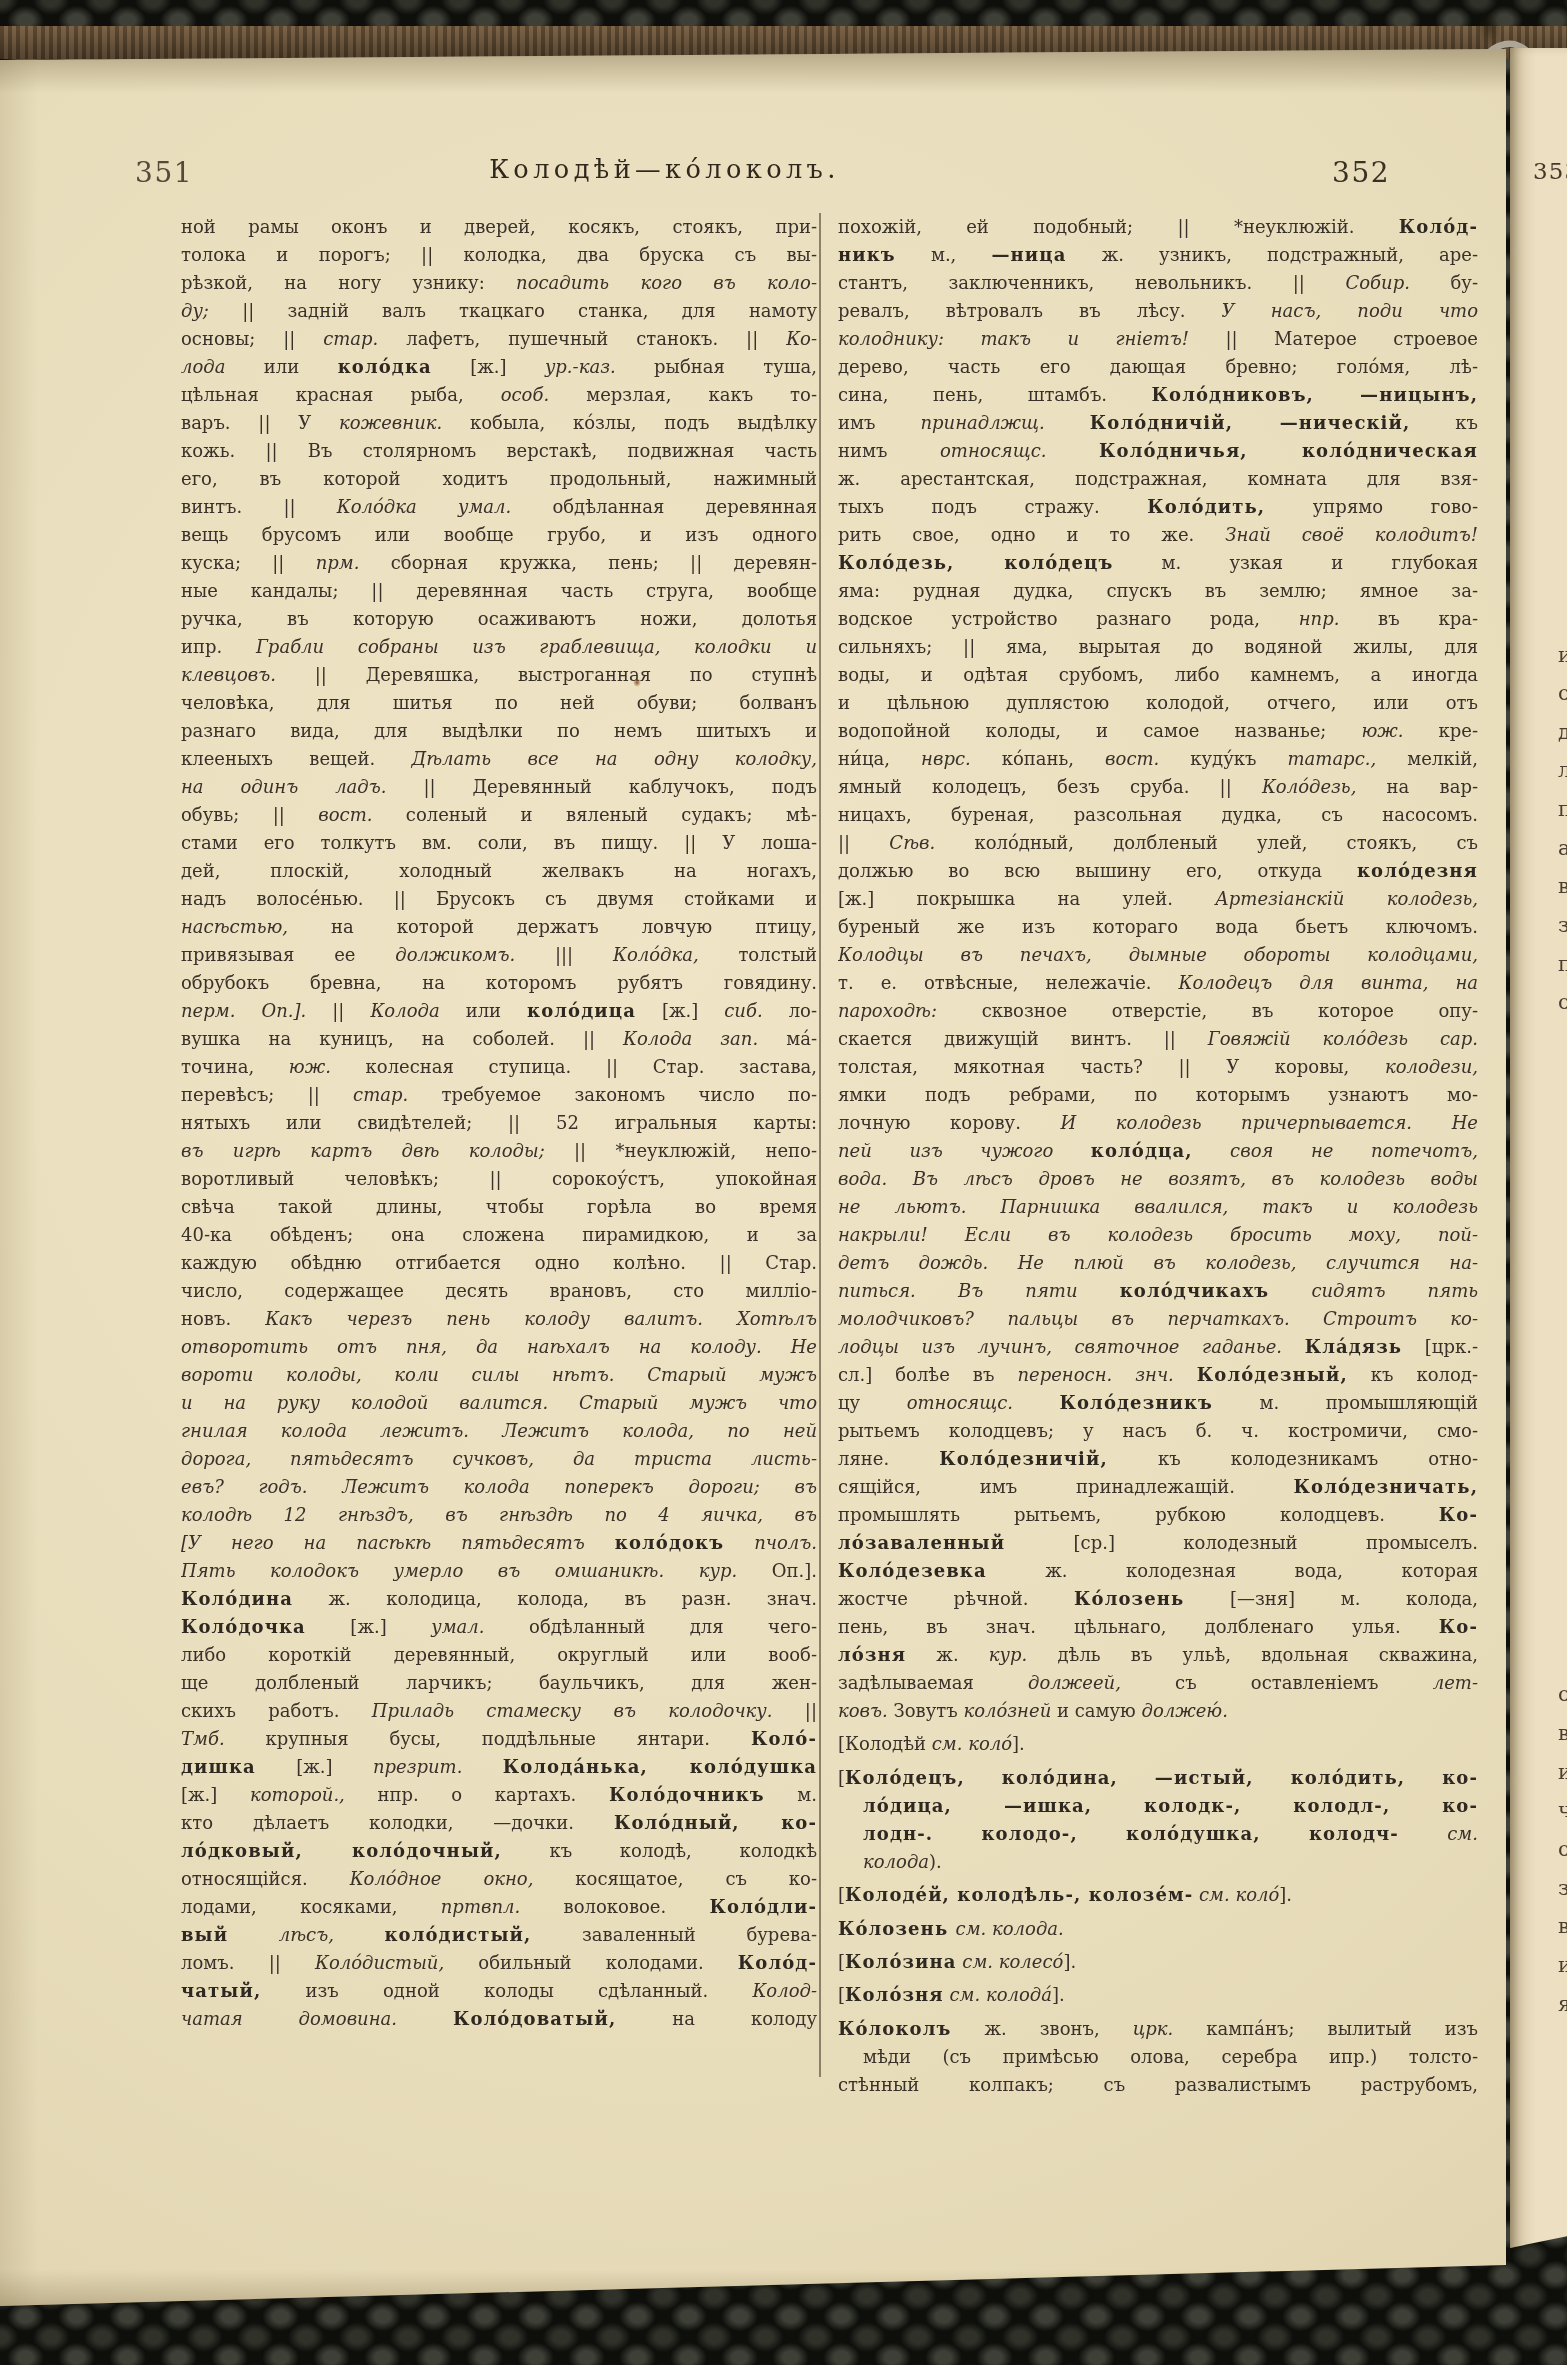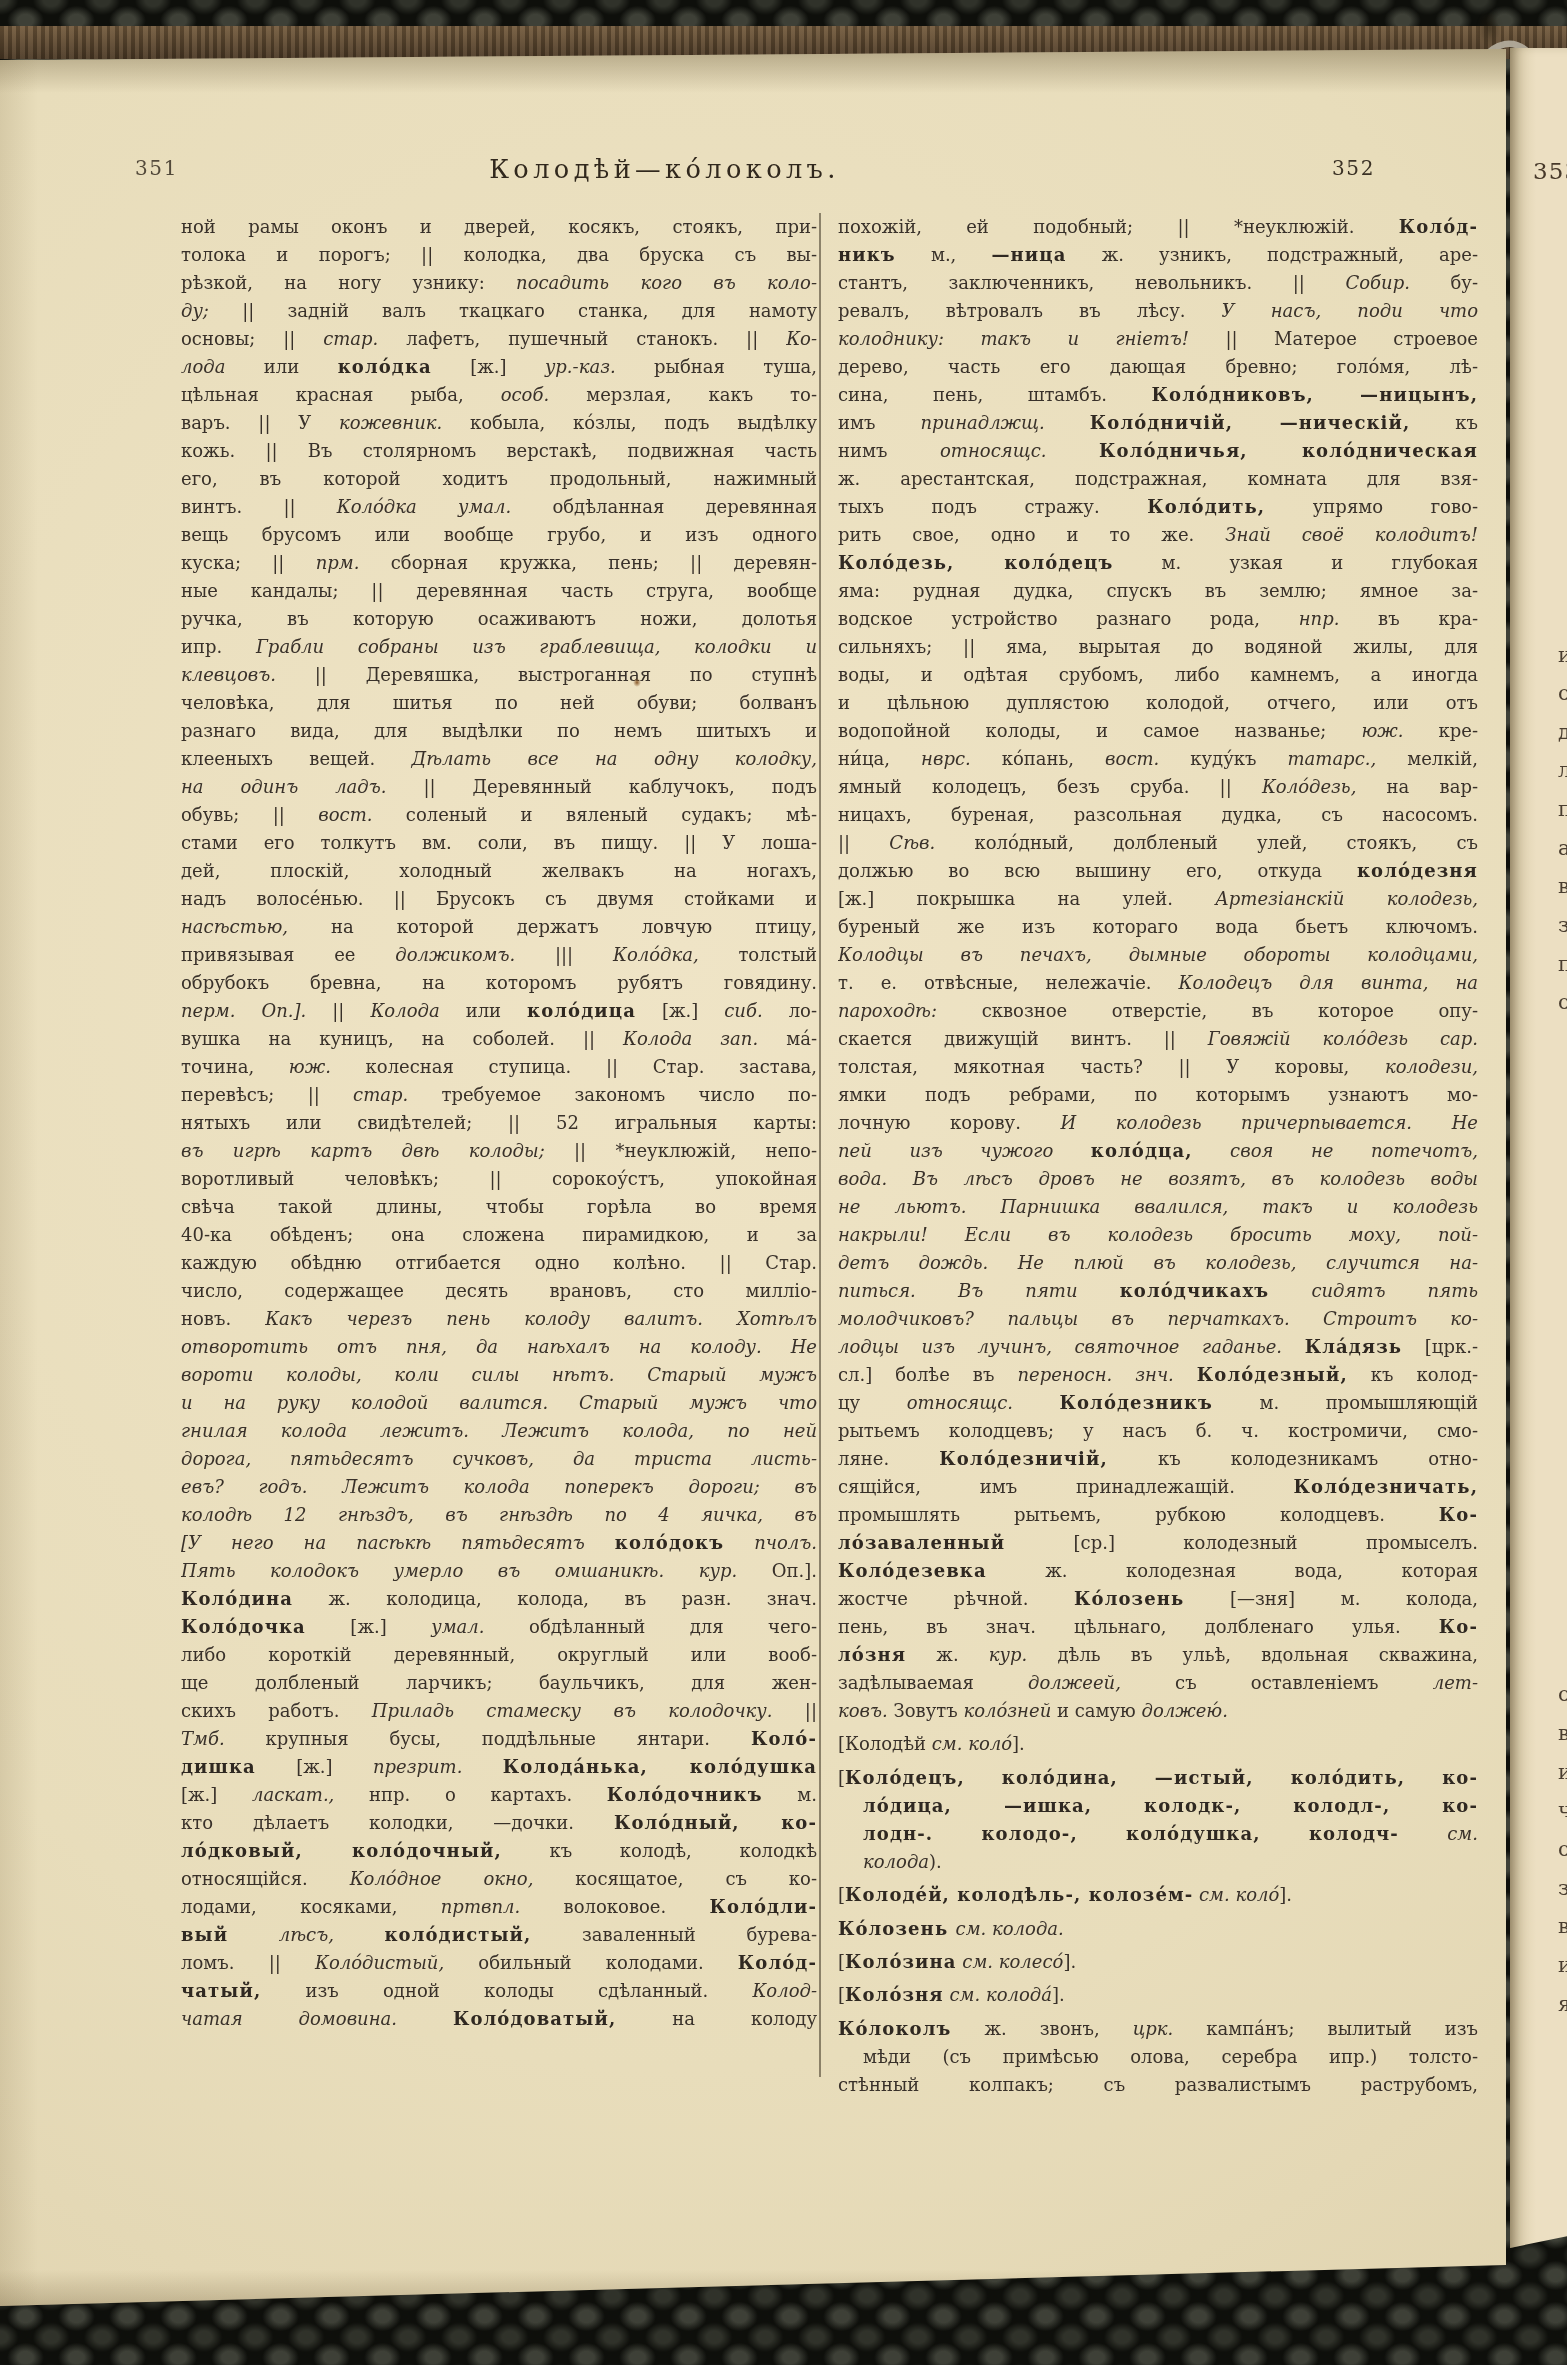--- a/index.html
+++ b/index.html
@@ -36,21 +36,21 @@
     background:linear-gradient(90deg,#d8caa7,#ecdfc2 45%);
     clip-path:polygon(0 0,100% 0,100% 2188px,0 2200px);
     box-shadow:inset 9.8px 0 13px -6.5px rgba(60,45,20,.55);
   }
   .next-page-number{position:absolute;left:23px;top:110px;font-size:23px;color:#47392a;letter-spacing:1.1px;}
   .fragment{position:absolute;left:48px;font-size:20.7px;color:#4a3e30;}
   .page-header{
     position:absolute;top:105px;left:0;width:1329px;text-align:center;
     font-size:25.6px;letter-spacing:4.4px;color:#31281d;
   }
-  .page-number{position:absolute;top:107px;font-size:20px;letter-spacing:1.6px;color:#3a3125;}
+  .page-number{position:absolute;top:107px;font-size:28px;letter-spacing:1.6px;color:#3a3125;}
   .page-number.left{left:135px;opacity:.85;}
   .page-number.right{left:1332px;}
   .column-divider{position:absolute;left:819px;top:164px;width:1.6px;height:1864px;background:rgba(62,52,36,.55);}
   .col{position:absolute;top:164px;color:#39312a;font-size:18px;}
   .col-left{left:181px;width:636px;}
   .col-right{left:838px;width:640px;}
   .tline{
     line-height:28px;text-align:justify;text-align-last:justify;
     overflow:hidden;
   }
@@ -139,21 +139,21 @@
           <div class="tline"><span class="si">колодѣ 12 гнѣздъ, въ гнѣздѣ по 4 яичка, въ</span></div>
           <div class="tline"><span class="si">[У него на пасѣкѣ пятьдесятъ </span><span class="sb">коло́докъ</span><span class="si"> пчолъ.</span></div>
           <div class="tline"><span class="si">Пять колодокъ умерло въ омшаникѣ.</span><span class="sr"> </span><span class="si">кур.</span><span class="sr"> Оп.].</span></div>
           <div class="tline"><span class="sb">Коло́дина</span><span class="sr"> ж. колодица, колода, въ разн. знач.</span></div>
           <div class="tline"><span class="sb">Коло́дочка</span><span class="sr"> [ж.] </span><span class="si">умал.</span><span class="sr"> обдѣланный для чего-</span></div>
           <div class="tline"><span class="sr">либо короткій деревянный, округлый или вооб-</span></div>
           <div class="tline"><span class="sr">ще долбленый ларчикъ; баульчикъ, для жен-</span></div>
           <div class="tline"><span class="sr">скихъ работъ. </span><span class="si">Приладь стамеску въ колодочку.</span><span class="sr"> ||</span></div>
           <div class="tline"><span class="si">Тмб.</span><span class="sr"> крупныя бусы, поддѣльные янтари. </span><span class="sb">Коло́-</span></div>
           <div class="tline"><span class="sb">дишка</span><span class="sr"> [ж.] </span><span class="si">презрит.</span><span class="sr"> </span><span class="sb">Колода́нька, коло́душка</span></div>
-          <div class="tline"><span class="sr">[ж.] </span><span class="si">ласкат.,</span><span class="sr"> нпр. о картахъ. </span><span class="sb">Коло́дочникъ</span><span class="sr"> м.</span></div>
+          <div class="tline"><span class="sr">[ж.] </span><span class="si">которой.,</span><span class="sr"> нпр. о картахъ. </span><span class="sb">Коло́дочникъ</span><span class="sr"> м.</span></div>
           <div class="tline"><span class="sr">кто дѣлаетъ колодки, —дочки. </span><span class="sb">Коло́дный, ко-</span></div>
           <div class="tline"><span class="sb">ло́дковый, коло́дочный,</span><span class="sr"> къ колодѣ, колодкѣ</span></div>
           <div class="tline"><span class="sr">относящійся. </span><span class="si">Коло́дное окно,</span><span class="sr"> косящатое, съ ко-</span></div>
           <div class="tline"><span class="sr">лодами, косяками, </span><span class="si">пртвпл.</span><span class="sr"> волоковое. </span><span class="sb">Коло́дли-</span></div>
           <div class="tline"><span class="sb">вый</span><span class="sr"> </span><span class="si">лѣсъ,</span><span class="sr"> </span><span class="sb">коло́дистый,</span><span class="sr"> заваленный бурева-</span></div>
           <div class="tline"><span class="sr">ломъ. || </span><span class="si">Коло́дистый,</span><span class="sr"> обильный колодами. </span><span class="sb">Коло́д-</span></div>
           <div class="tline"><span class="sb">чатый,</span><span class="sr"> изъ одной колоды сдѣланный. </span><span class="si">Колод-</span></div>
           <div class="tline"><span class="si">чатая домовина.</span><span class="sr"> </span><span class="sb">Коло́доватый,</span><span class="sr"> на колоду</span></div>
         </div>
       </div>

